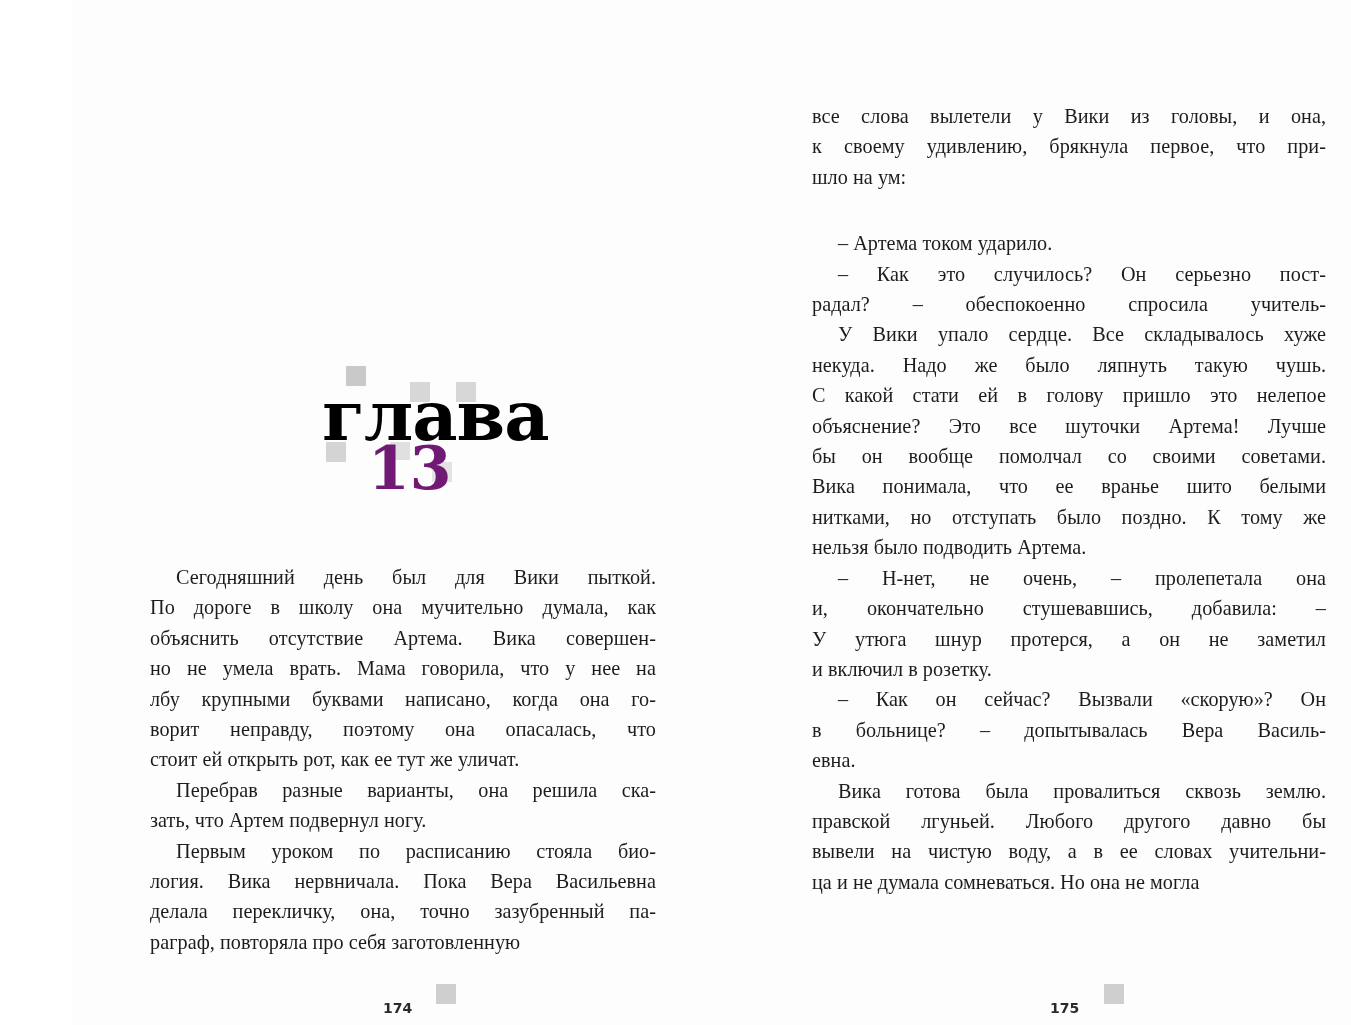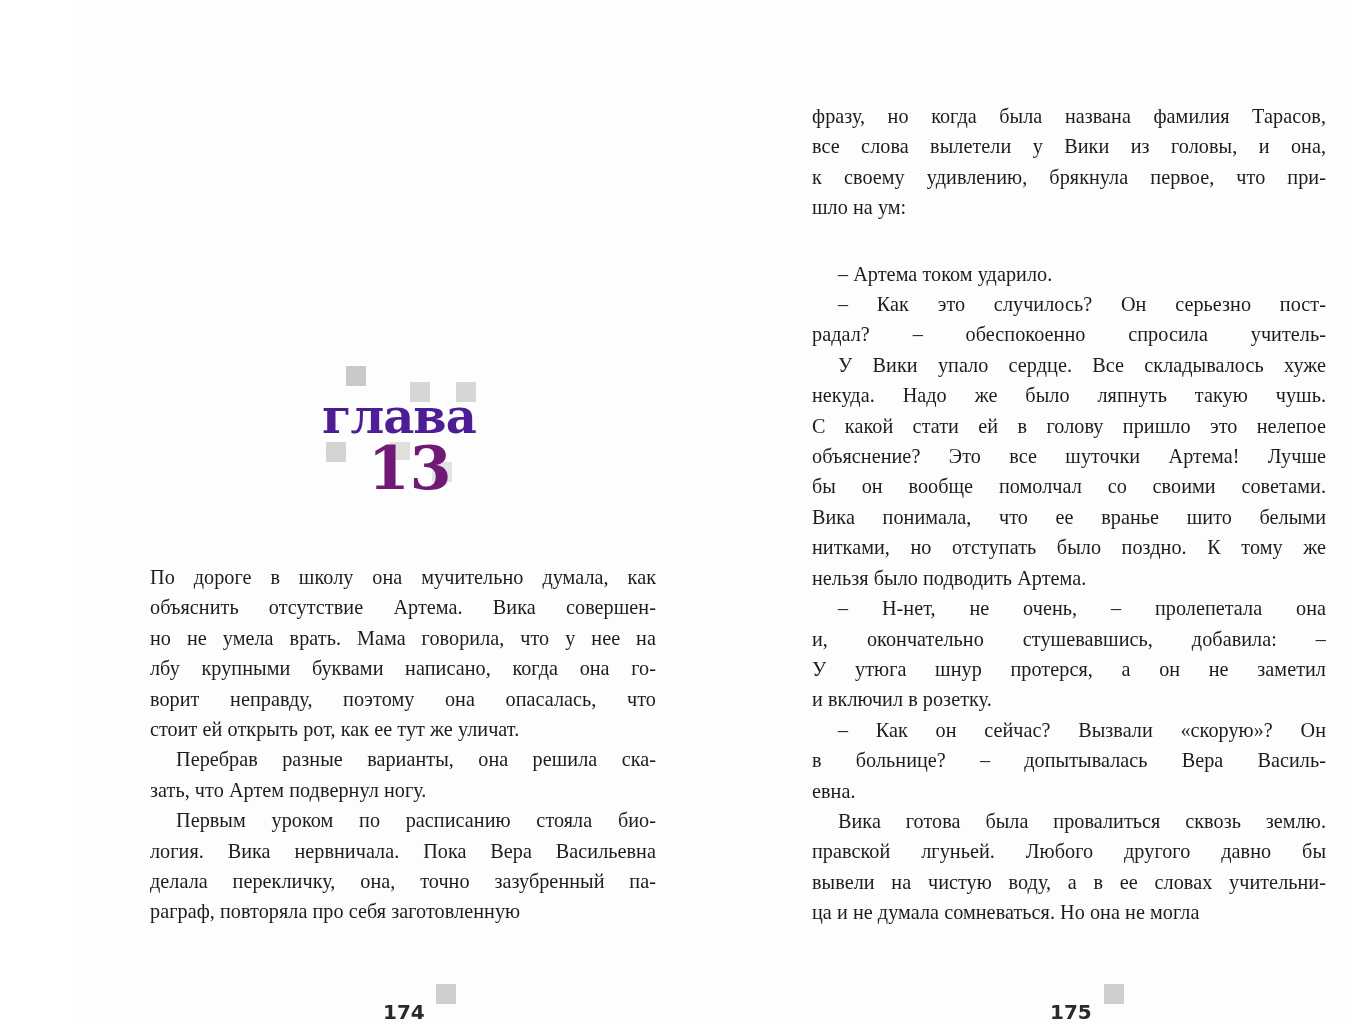--- a/index.html
+++ b/index.html
@@ -32,33 +32,33 @@
   .para .line { display: block; text-align: justify; text-align-last: justify; white-space: nowrap; }
   .para .line.last { text-align-last: left; }
 
   .chapter {
     position: absolute; left: 236px; top: 366px; width: 190px; height: 160px;
   }
   .sq { position: absolute; background: #c9c9c9; }
   .chapter-word {
     position: absolute; left: 14px; top: 20px;
     font-family: "DejaVu Serif", serif; font-weight: bold;
-    font-size: 48px; letter-spacing: -1px; color: #4c1d95;
+    font-size: 70px; letter-spacing: -1px; color: #000000;
     line-height: 60px;
   }
   .chapter-num {
     position: absolute; left: 60px; top: 72px;
     font-family: "DejaVu Serif", serif; font-weight: bold;
     font-size: 60px; color: #701a75; line-height: 60px;
   }
 
   .page-num {
     position: absolute; top: 1000px;
     font-family: "DejaVu Sans", sans-serif; font-weight: bold;
-    font-size: 20px; color: #2a2a2a;
+    font-size: 14px; color: #2a2a2a;
   }
   .page-left .page-num { left: 311px; }
   .page-right .page-num { left: 318px; }
   .pn-sq { position: absolute; width: 20px; height: 20px; background: #cfcfcf; top: 984px; }
   .page-left .pn-sq { left: 364px; }
   .page-right .pn-sq { left: 372px; }
 </style>
 </head>
 <body>
 
@@ -71,20 +71,21 @@
       <div class="sq" style="left:148px;top:16px;width:20px;height:20px;opacity:.75;"></div>
       <div class="sq" style="left:18px;top:76px;width:20px;height:20px;opacity:.8;"></div>
       <div class="sq" style="left:82px;top:76px;width:20px;height:18px;opacity:.55;"></div>
       <div class="sq" style="left:124px;top:96px;width:20px;height:20px;opacity:.5;"></div>
       <div class="chapter-word">глава</div>
       <div class="chapter-num">13</div>
     </div>
 
     <div class="text-block left-text" id="left-text">
         <p class="para" style="text-indent: 0px;">
+          <span class="line" style="padding-left: 26px;">Сегодняшний день был для Вики пыткой.</span>
           <span class="line">По дороге в школу она мучительно думала, как</span>
           <span class="line">объяснить отсутствие Артема. Вика совершен-</span>
           <span class="line">но не умела врать. Мама говорила, что у нее на</span>
           <span class="line">лбу крупными буквами написано, когда она го-</span>
           <span class="line">ворит неправду, поэтому она опасалась, что</span>
           <span class="line last">стоит ей открыть рот, как ее тут же уличат.</span>
         </p>
         <p class="para" style="text-indent: 0px;">
           <span class="line" style="padding-left: 26px;">Перебрав разные варианты, она решила ска-</span>
           <span class="line last">зать, что Артем подвернул ногу.</span>
@@ -97,21 +98,20 @@
         </p>
       </div>
 
     <div class="page-num">174</div>
     <div class="pn-sq"></div>
   </div>
 
   <div class="page page-right">
     <div class="text-block right-text" id="right-text">
         <p class="para no-indent" style="text-indent: 0px;">
-          <span class="line">фразу, но когда была названа фамилия Тарасов,</span>
           <span class="line">все слова вылетели у Вики из головы, и она,</span>
           <span class="line">к своему удивлению, брякнула первое, что при-</span>
           <span class="line last">шло на ум:</span>
         </p>
         <p class="para" style="text-indent: 0px; margin-top: 36px;">
           <span class="line last" style="padding-left: 26px;">– Артема током ударило.</span>
         </p>
         <p class="para" style="text-indent: 0px;">
           <span class="line" style="padding-left: 26px;">– Как это случилось? Он серьезно пост-</span>
           <span class="line">радал? – обеспокоенно спросила учитель-</span>

